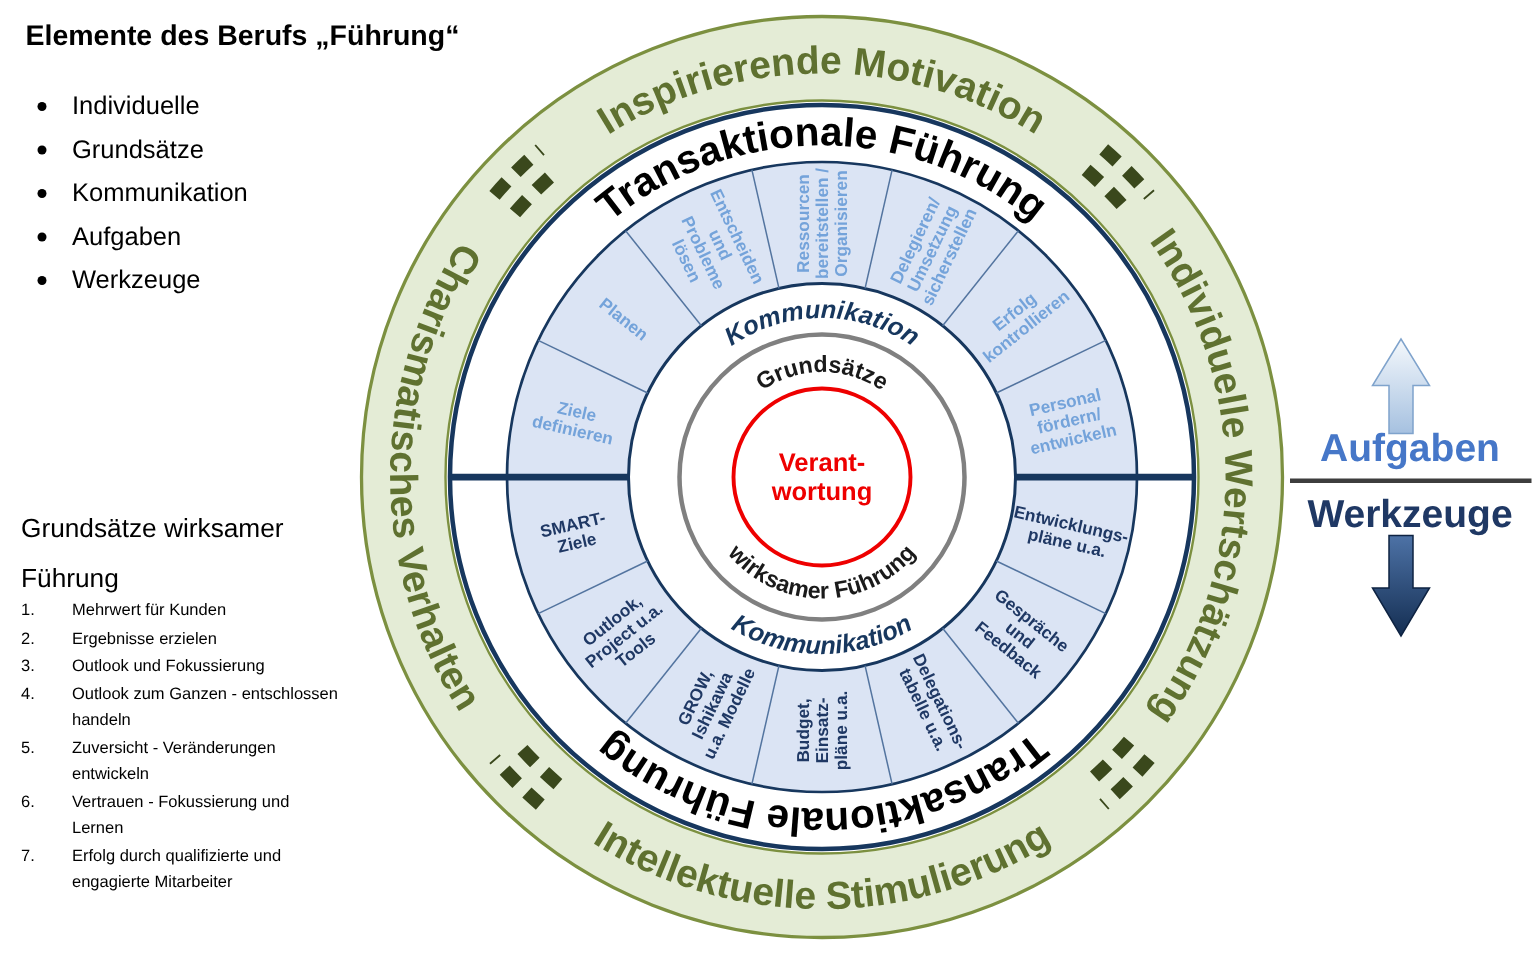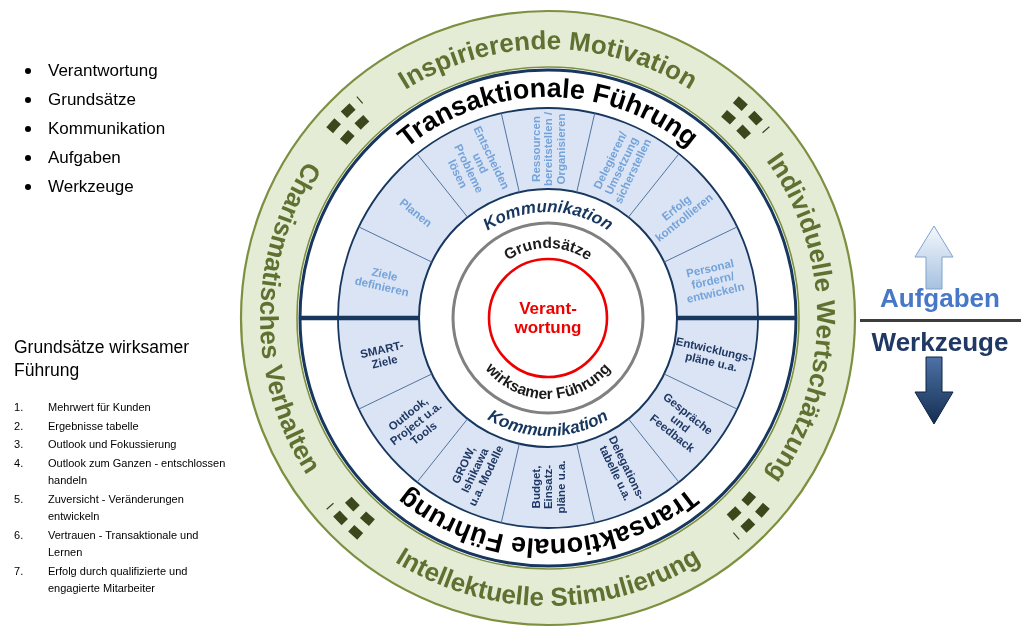--- a/index.html
+++ b/index.html
@@ -5,21 +5,21 @@
   html,body{margin:0;padding:0;background:#fff;}
   .canvas{position:relative;width:1024px;height:637px;background:#fff;overflow:hidden;
           font-family:"Liberation Sans",sans-serif;color:#000;}
   svg{position:absolute;left:0;top:0;}
   #wheel text{font-family:"Liberation Sans",sans-serif;}
   
   .title{position:absolute;left:17px;top:14px;margin:0;font-size:19px;font-weight:bold;white-space:nowrap;}
   #bullet-list{position:absolute;left:20px;top:56px;margin:0;padding:0;list-style:none;}
   #bullet-list li{position:relative;padding-left:28px;font-size:17px;line-height:29px;}
   #bullet-list li::before{content:"";position:absolute;left:5px;top:12px;width:6px;height:6px;border-radius:50%;background:#000;}
-  .principles-title{position:absolute;left:14px;top:336px;margin:0;font-size:17.5px;font-weight:400;line-height:23px;width:200px;}
+  .principles-title{position:absolute;left:14px;top:336px;margin:0;font-size:17.5px;font-weight:400;line-height:33px;width:200px;}
   #principles-list{position:absolute;left:14px;top:399px;margin:0;padding:0;list-style:none;counter-reset:n;width:212px;}
   #principles-list li{counter-increment:n;position:relative;padding-left:34px;font-size:11px;line-height:17.5px;margin-bottom:1px;}
   #principles-list li::before{content:counter(n) ".";position:absolute;left:0;}
   
   .aufgaben{position:absolute;left:856px;top:283px;width:168px;text-align:center;
             font-size:26px;font-weight:bold;color:#4677c8;}
   .rp-divider{position:absolute;left:860px;top:319px;width:161px;height:0;border-top:3px solid #3d3d3d;}
   .werkzeuge{position:absolute;left:856px;top:327px;width:168px;text-align:center;
              font-size:26px;font-weight:bold;color:#1f3864;}
 </style>
@@ -124,35 +124,36 @@
     <text font-size="15.5" font-weight="bold" fill="#1a1a1a">
       <textPath href="#pGrundBottom" startOffset="50%" text-anchor="middle">wirksamer Führung</textPath></text>
 
     <text x="548" y="314" text-anchor="middle" font-size="17" font-weight="bold" fill="#ee0000">Verant-</text>
     <text x="548" y="333" text-anchor="middle" font-size="17" font-weight="bold" fill="#ee0000">wortung</text>
 
     <polygon points="934,226 915,257 926,257 926,289 942,289 942,257 953,257" fill="url(#gUp)" stroke="#7fa3cc" stroke-width="1"></polygon>
     <polygon points="926,357 942,357 942,392 953,392 934,424 915,392 926,392" fill="url(#gDown)" stroke="#0e2342" stroke-width="1"></polygon>
   </svg>
 
+  <h1 class="title">Elemente des Berufs „Führung“</h1>
   <ul id="bullet-list">
-      <li>Verantwortung</li>
+      <li>Individuelle</li>
       <li>Grundsätze</li>
       <li>Kommunikation</li>
       <li>Aufgaben</li>
       <li>Werkzeuge</li>
     </ul>
   <h2 class="principles-title">Grundsätze wirksamer Führung</h2>
   <ol id="principles-list">
       <li>Mehrwert für Kunden</li>
-      <li>Ergebnisse tabelle</li>
+      <li>Ergebnisse erzielen</li>
       <li>Outlook und Fokussierung</li>
       <li>Outlook zum Ganzen - entschlossen handeln</li>
       <li>Zuversicht - Veränderungen entwickeln</li>
-      <li>Vertrauen - Transaktionale und Lernen</li>
+      <li>Vertrauen - Fokussierung und Lernen</li>
       <li>Erfolg durch qualifizierte und engagierte Mitarbeiter</li>
     </ol>
 
   <div class="aufgaben">Aufgaben</div>
   <div class="rp-divider"></div>
   <div class="werkzeuge">Werkzeuge</div>
 
 </div>
 
 </body></html>

